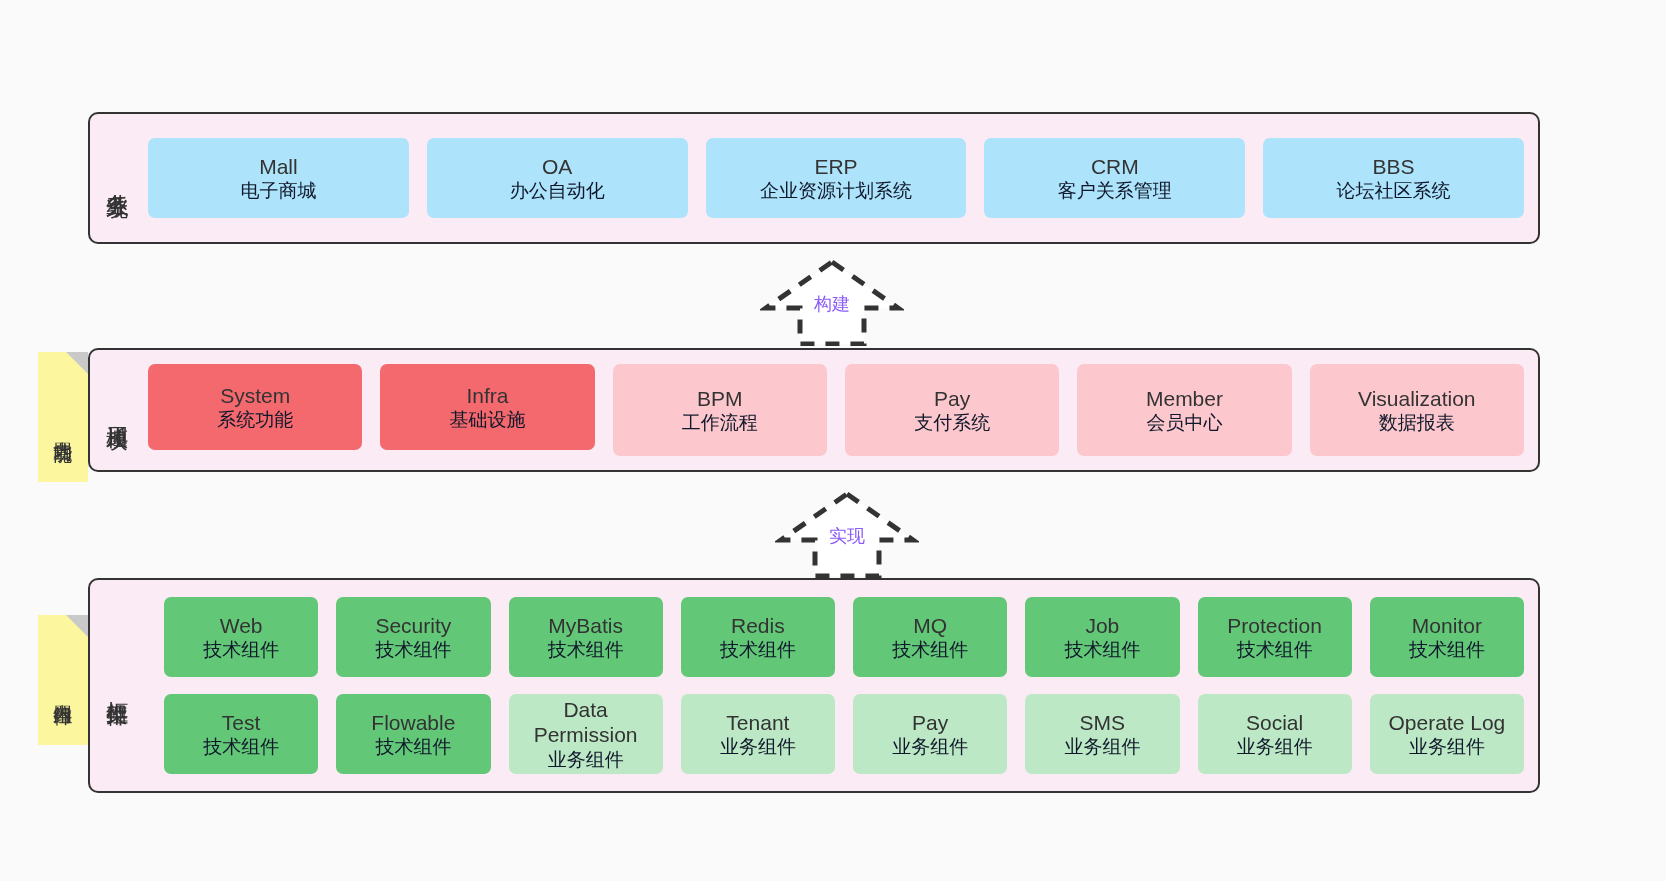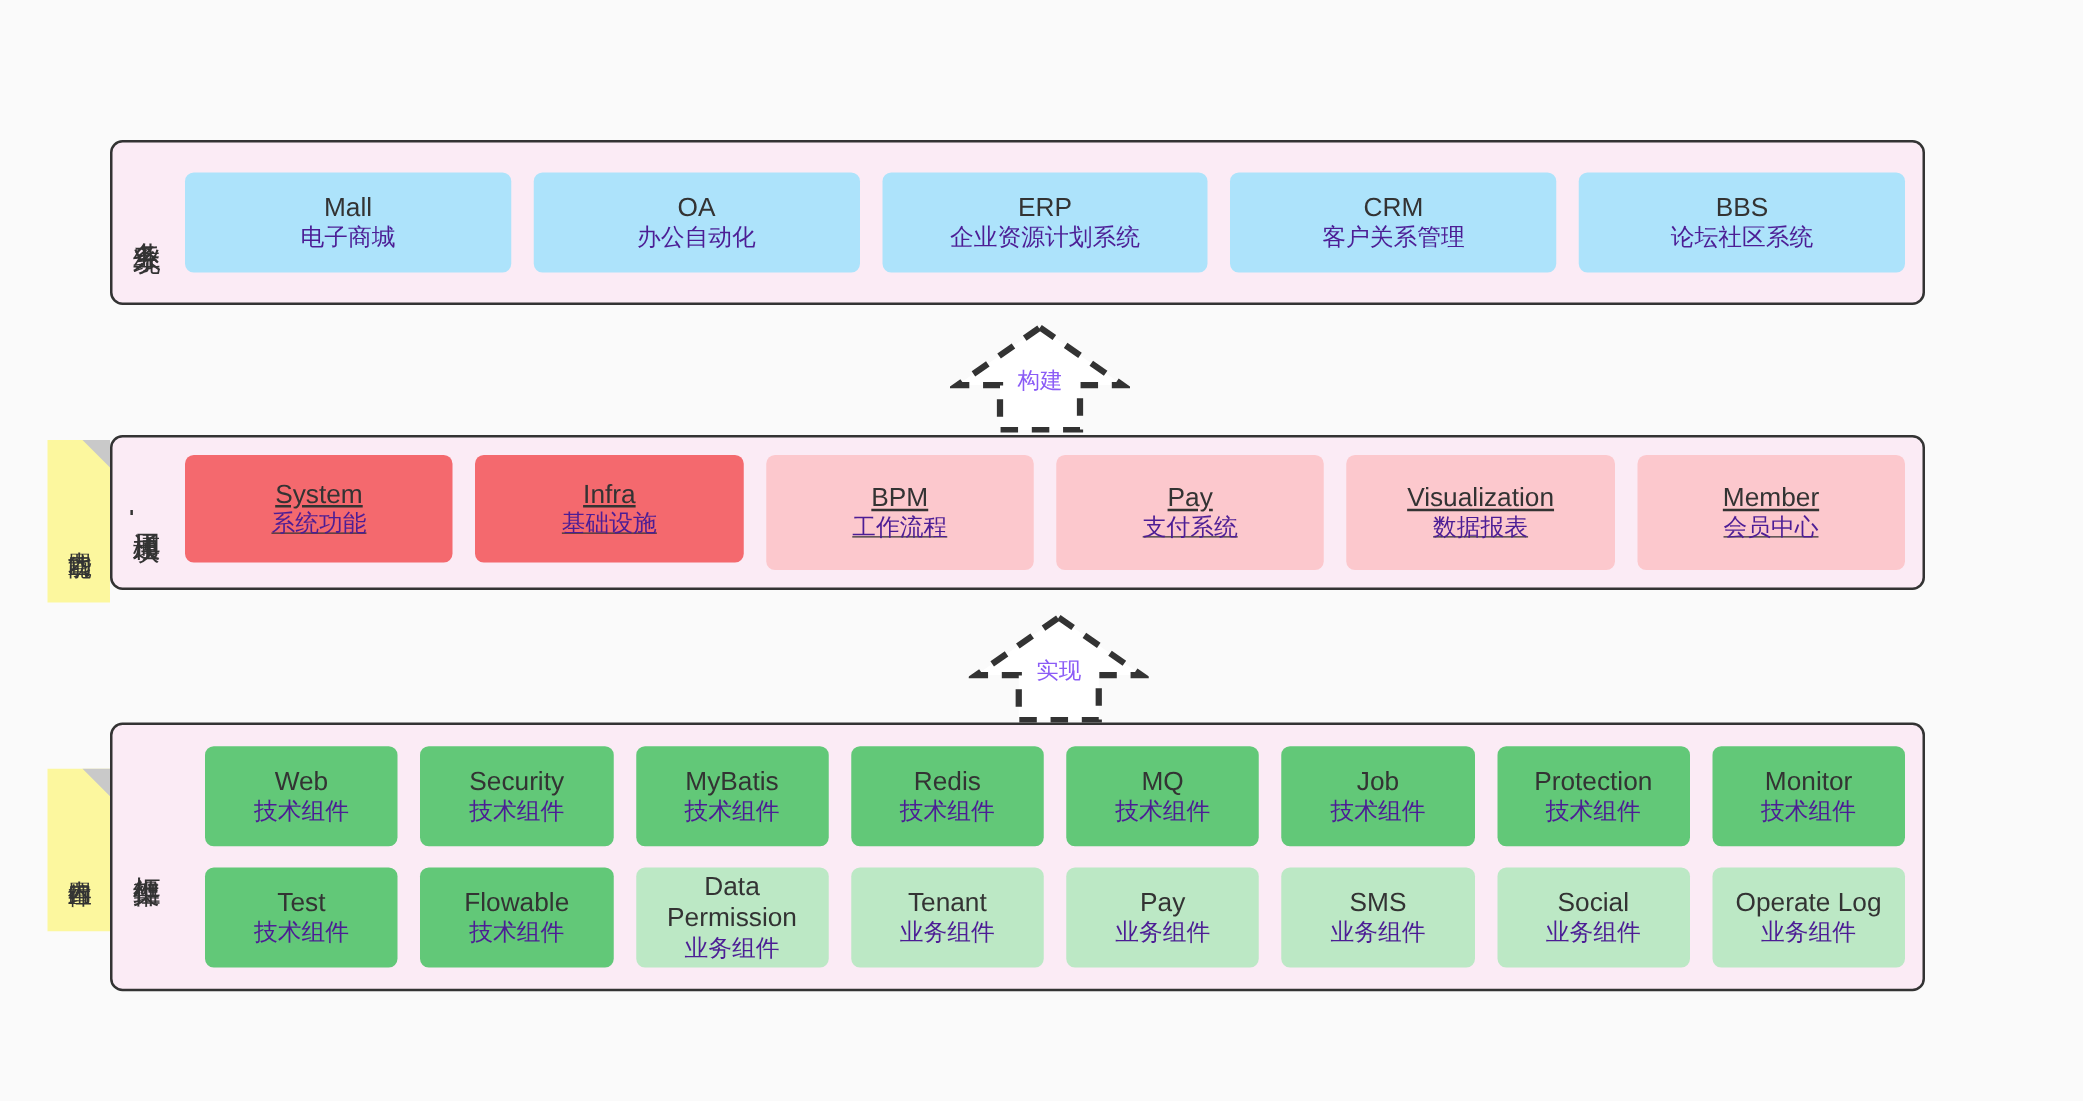--- a/index.html
+++ b/index.html
@@ -74,21 +74,21 @@
     padding: 6px 4px;
     line-height: 1.22;
   }
   .node .en {
     font-size: 21px;
     color: #333333;
     white-space: nowrap;
   }
   .node .cn {
     font-size: 19px;
-    color: #4c1d95;
+    color: #0f172a;
     white-space: nowrap;
   }
   .node.wrap .en { white-space: normal; }
 
   .node.blue  { background: #ade3fb; height: 80px; }
   .node.red   { background: #f4696e; height: 86px; }
   .node.pink  { background: #fcc8cd; height: 92px; }
   .node.green { background: #62c878; height: 80px; }
   .node.lgreen{ background: #bce8c5; height: 80px; }
 
@@ -174,47 +174,47 @@
       <path d="M 72 6 L 138 52 L 104 52 L 104 88 L 40 88 L 40 52 L 6 52 Z" fill="#ffffff" stroke="#333333" stroke-width="5" stroke-dasharray="14 11" stroke-linejoin="miter"></path>
     </svg>
     <span class="arrow-label" style="top:36px;">构建</span>
   </div>
 
   <div class="sticky" id="sticky-builtin-function" style="left:38px; top:352px; height:130px;">
     <span class="fold"></span>
     <span>内置功能</span>
   </div>
 
-  <div class="layer" id="layer-common-module" style="left:88px; top:348px; width:1452px; height:124px;text-decoration:underline;">
+  <div class="layer" id="layer-common-module" style="left:88px; top:348px; width:1452px; height:124px;">
     <div class="layer-title">通用模块</div>
     <div class="layer-body">
       <div class="row">
         <div class="node red">
           <span class="en">System</span>
           <span class="cn">系统功能</span>
         </div>
         <div class="node red">
           <span class="en">Infra</span>
           <span class="cn">基础设施</span>
         </div>
         <div class="node pink">
           <span class="en">BPM</span>
           <span class="cn">工作流程</span>
         </div>
         <div class="node pink">
           <span class="en">Pay</span>
           <span class="cn">支付系统</span>
         </div>
         <div class="node pink">
+          <span class="en">Member</span>
+          <span class="cn">会员中心</span>
+        </div>
+        <div class="node pink">
           <span class="en">Visualization</span>
           <span class="cn">数据报表</span>
-        </div>
-        <div class="node pink">
-          <span class="en">Member</span>
-          <span class="cn">会员中心</span>
         </div>
       </div>
     </div>
   </div>
 
   <div class="arrow" id="arrow-implement" style="left:775px; top:488px; width:144px; height:90px;">
     <svg width="144" height="90" viewBox="0 0 144 90">
       <path d="M 72 6 L 138 52 L 104 52 L 104 88 L 40 88 L 40 52 L 6 52 Z" fill="#ffffff" stroke="#333333" stroke-width="5" stroke-dasharray="14 11" stroke-linejoin="miter"></path>
     </svg>
     <span class="arrow-label" style="top:36px;">实现</span>

